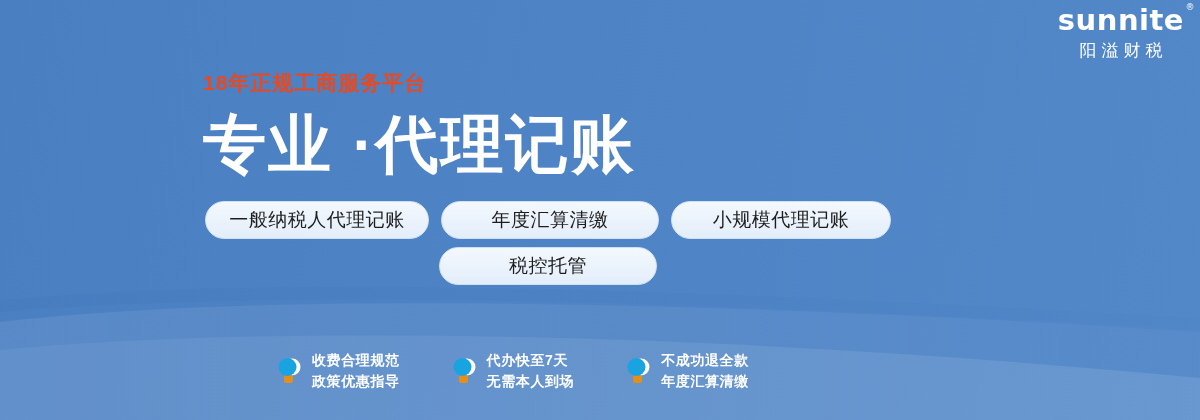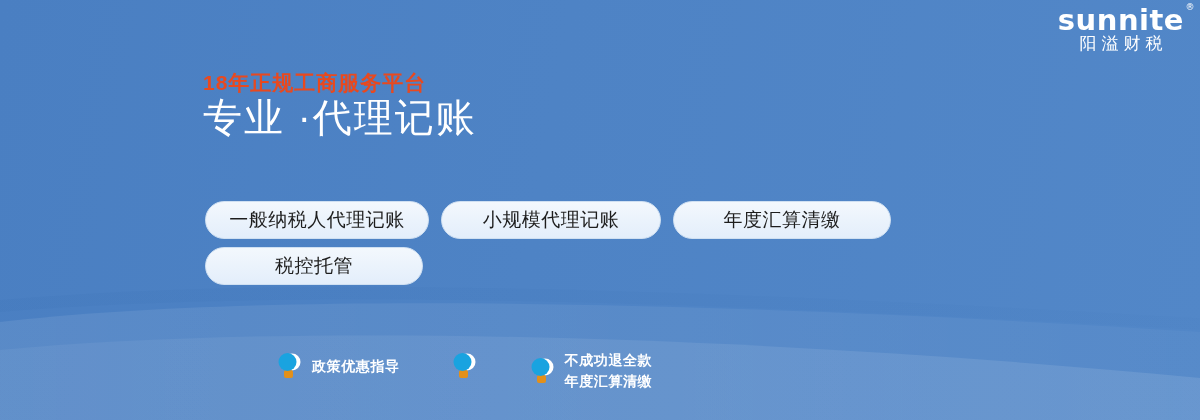--- a/index.html
+++ b/index.html
@@ -38,57 +38,58 @@
     font-family:"DejaVu Sans",sans-serif;
   }
   .logo-reg {
     position:absolute;
     top:-3px; right:-11px;
     font-size:9px;
     font-weight:400;
     color:#ffffff;
   }
   .logo-cn {
+    margin-top:7px;
     color:#ffffff;
     font-size:17px;
     font-weight:500;
     letter-spacing:5px;
     padding-left:5px;
   }
 
   
   .headline-group { position:absolute; left:203px; top:72px; }
 
   .eyebrow {
     color:#e8491f;
     font-size:21px;
     font-weight:700;
     letter-spacing:1px;
     line-height:1;
     white-space:nowrap;
   }
   .headline {
-    margin-top:3px;
-    color:#ffffff;
-    font-size:39px;
-    font-weight:400;
+    margin-top:16px;
+    color:#ffffff;
+    font-size:63px;
+    font-weight:700;
     letter-spacing:2px;
     line-height:1.12;
     white-space:nowrap;
   }
 
   
   .pill-rows {
     position:absolute;
     left:205px; top:201px;
     display:flex;
     flex-direction:column;
     gap:8px;
   }
-  .pill-row { display:flex; gap:12px; }
+  .pill-row { display:flex; gap:12px;justify-content:center; }
   .pill {
     height:38px;
     border-radius:19px;
     background:linear-gradient(180deg,#f3f8fd 0%,#e3eefb 100%);
     border:1px solid #cfe0f2;
     display:flex;
     align-items:center;
     justify-content:center;
     color:#1d1d1d;
     font-size:19px;
@@ -155,47 +156,52 @@
   </div>
 
   <div class="headline-group">
     <div class="eyebrow">18年正规工商服务平台</div>
     <div class="headline">专业 ·代理记账</div>
   </div>
 
   <div class="pill-rows">
     <div class="pill-row">
       <div class="pill w1">一般纳税人代理记账</div>
+      <div class="pill w3">年度汇算清缴</div>
       <div class="pill w2">小规模代理记账</div>
-      <div class="pill w3">年度汇算清缴</div>
     </div>
     <div class="pill-row">
       <div class="pill w3">税控托管</div>
     </div>
   </div>
 
   <div class="features">
 
     <div class="feature">
       <svg class="feature-icon" viewBox="0 0 28 32" aria-hidden="true">
         <circle cx="17" cy="12" r="8.5" fill="#ffffff"></circle>
         <rect x="9" y="20" width="9" height="8" rx="2" fill="#e3901a"></rect>
         <circle cx="12.5" cy="12" r="9" fill="#19a3e0"></circle>
       </svg>
       <div class="feature-text">
+        <div>收费合理规范</div>
         <div>政策优惠指导</div>
       </div>
     </div>
 
     <div class="feature">
       <svg class="feature-icon" viewBox="0 0 28 32" aria-hidden="true">
         <circle cx="17" cy="12" r="8.5" fill="#ffffff"></circle>
         <rect x="9" y="20" width="9" height="8" rx="2" fill="#e3901a"></rect>
         <circle cx="12.5" cy="12" r="9" fill="#19a3e0"></circle>
       </svg>
+      <div class="feature-text">
+        <div>代办快至7天</div>
+        <div>无需本人到场</div>
+      </div>
     </div>
 
     <div class="feature">
       <svg class="feature-icon" viewBox="0 0 28 32" aria-hidden="true">
         <circle cx="17" cy="12" r="8.5" fill="#ffffff"></circle>
         <rect x="9" y="20" width="9" height="8" rx="2" fill="#e3901a"></rect>
         <circle cx="12.5" cy="12" r="9" fill="#19a3e0"></circle>
       </svg>
       <div class="feature-text">
         <div>不成功退全款</div>

